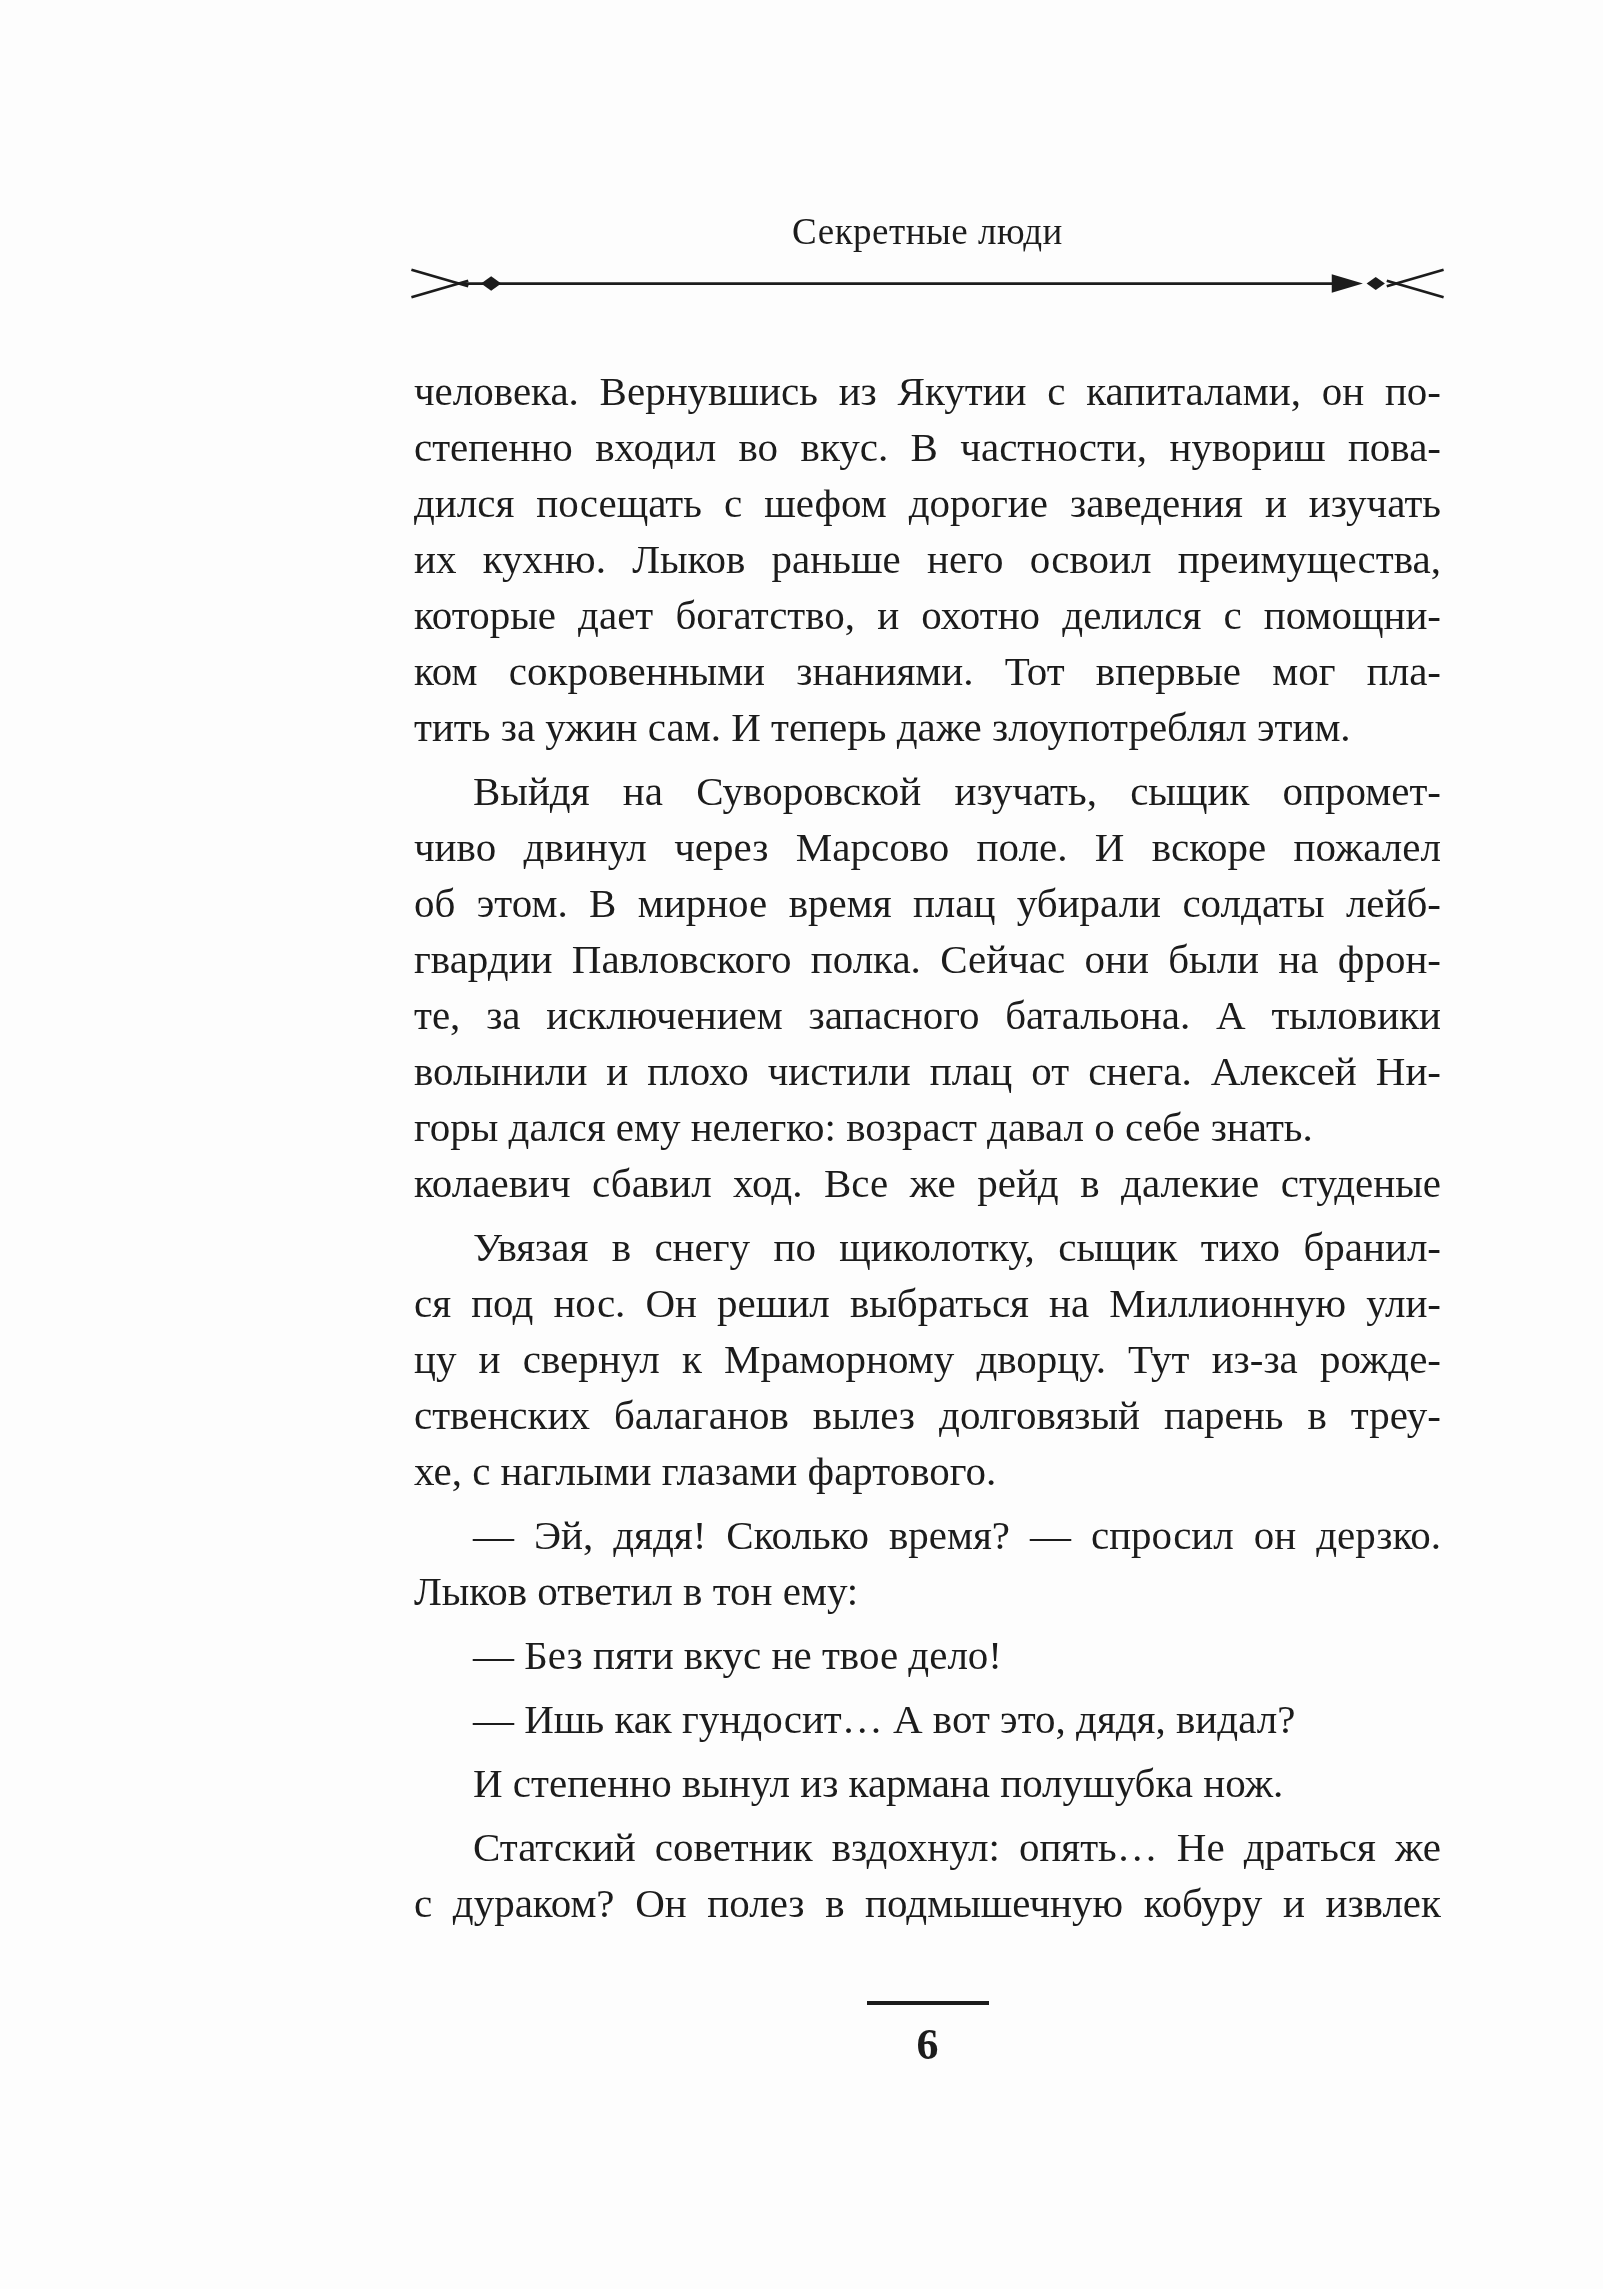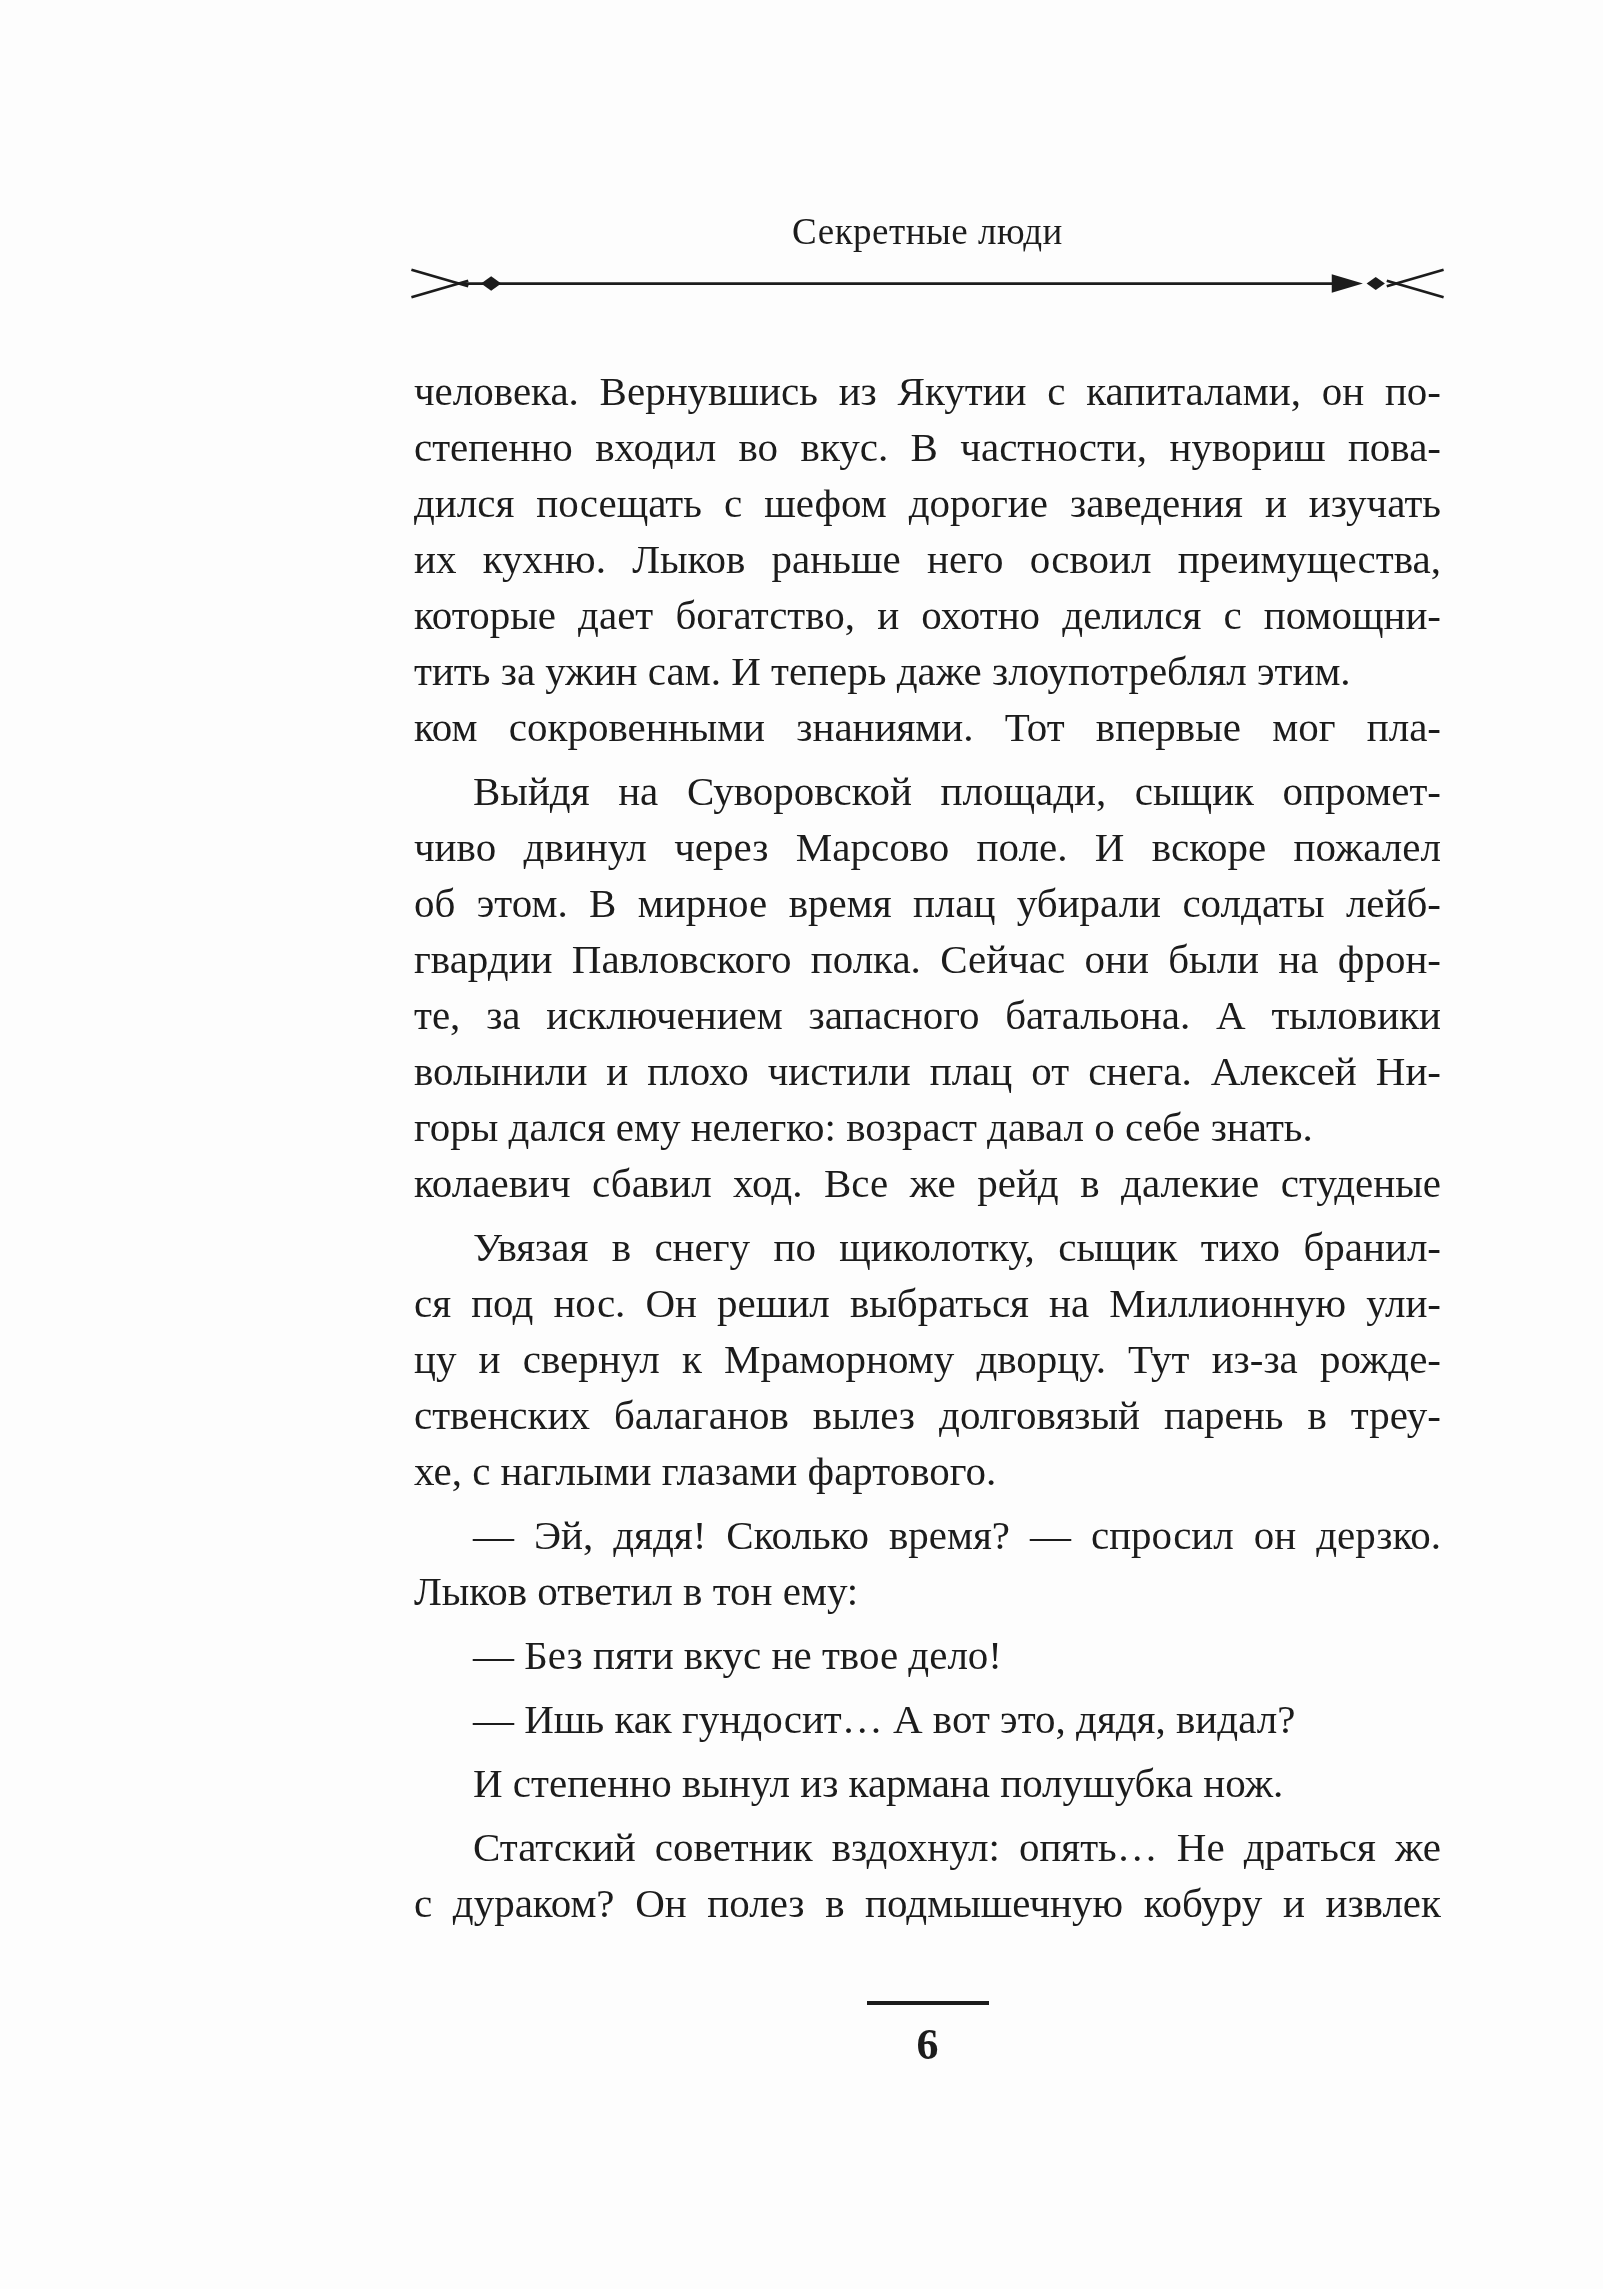--- a/index.html
+++ b/index.html
@@ -96,25 +96,25 @@
     </svg>
   </div>
 
   <div class="text-body" id="text-body">
       <div class="paragraph">
         <div class="line">человека. Вернувшись из Якутии с капиталами, он по-</div>
         <div class="line">степенно входил во вкус. В частности, нувориш пова-</div>
         <div class="line">дился посещать с шефом дорогие заведения и изучать</div>
         <div class="line">их кухню. Лыков раньше него освоил преимущества,</div>
         <div class="line">которые дает богатство, и охотно делился с помощни-</div>
+        <div class="line">ком сокровенными знаниями. Тот впервые мог пла-</div>
         <div class="line last">тить за ужин сам. И теперь даже злоупотреблял этим.</div>
-        <div class="line">ком сокровенными знаниями. Тот впервые мог пла-</div>
       </div>
       <div class="paragraph">
-        <div class="line indent">Выйдя на Суворовской площади, сыщик опромет-</div>
+        <div class="line indent">Выйдя на Суворовской изучать, сыщик опромет-</div>
         <div class="line">чиво двинул через Марсово поле. И вскоре пожалел</div>
         <div class="line">об этом. В мирное время плац убирали солдаты лейб-</div>
         <div class="line">гвардии Павловского полка. Сейчас они были на фрон-</div>
         <div class="line">те, за исключением запасного батальона. А тыловики</div>
         <div class="line">волынили и плохо чистили плац от снега. Алексей Ни-</div>
         <div class="line last">горы дался ему нелегко: возраст давал о себе знать.</div>
         <div class="line">колаевич сбавил ход. Все же рейд в далекие студеные</div>
       </div>
       <div class="paragraph">
         <div class="line indent">Увязая в снегу по щиколотку, сыщик тихо бранил-</div>

